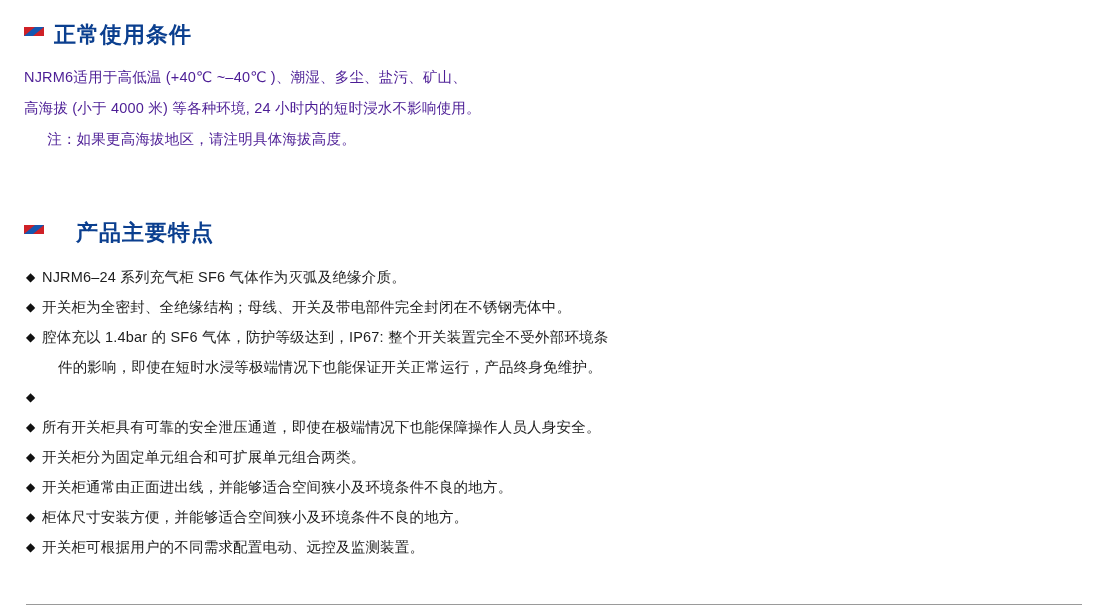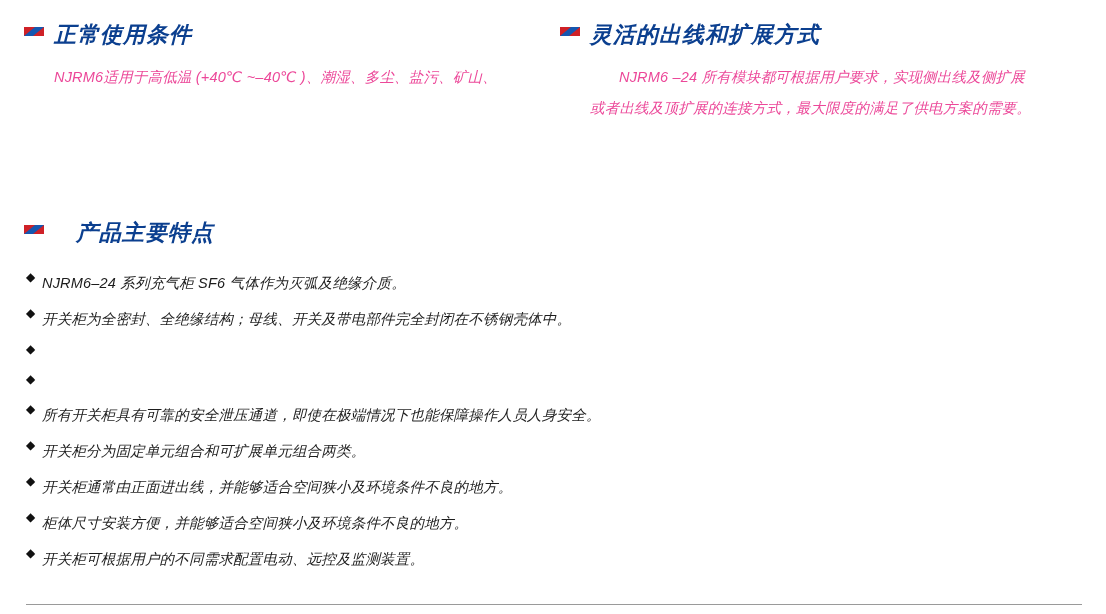--- a/index.html
+++ b/index.html
@@ -12,21 +12,20 @@
     height: 614px;
     font-family: "Liberation Sans", "DejaVu Sans", sans-serif;
     color: #1a1a1a;
     position: relative;
     overflow: hidden;
   }
   .page {
     position: relative;
     width: 983px;
     height: 614px;
-    font-style: italic;
   }
   
   .section-head {
     display: flex;
     align-items: center;
     gap: 10px;
   }
   .head-mark {
     width: 20px;
     height: 20px;
@@ -50,23 +49,22 @@
   }
   .col-right {
     position: absolute;
     left: 560px;
     top: 24px;
     width: 520px;
   }
   .para {
     font-size: 14.5px;
     line-height: 31px;
-    color: #ec4899;
+    color: #4c1d95;
     margin-top: 16px;
-    margin-left: 30px;
   }
   .para p {
     margin: 0;
   }
   .para .indent {
     text-indent: 2em;
   }
   .para .note {
     text-indent: 1.6em;
   }
@@ -97,21 +95,20 @@
   }
   .bullet {
     flex: 0 0 auto;
     width: 16px;
     color: #111;
     font-size: 12px;
     line-height: 30px;
   }
   .feat-text {
     flex: 1 1 auto;
-    margin-top: 6px;
   }
   .feat-text .cont {
     display: block;
     text-indent: 1.1em;
   }
   
   .bottom-rule {
     position: absolute;
     left: 26px;
     top: 604px;
@@ -131,39 +128,25 @@
         <svg width="20" height="20" viewBox="0 0 20 20">
           <polygon points="0,2 20,2 20,11 0,11" fill="#1557b0"></polygon>
           <polygon points="0,2 11,2 0,11" fill="#cf2127"></polygon>
           <polygon points="20,2 20,11 9,11" fill="#cf2127"></polygon>
         </svg>
       </span>
       <span class="head-title">正常使用条件</span>
     </div>
     <div class="para">
       <p>NJRM6适用于高低温 (+40℃ ~–40℃ )、潮湿、多尘、盐污、矿山、</p>
+      <p>高海拔 (小于 4000 米) 等各种环境, 24 小时内的短时浸水不影响使用。</p>
+      <p class="note">注：如果更高海拔地区，请注明具体海拔高度。</p>
     </div>
   </div>
 
-  <div class="col-right">
-    <div class="section-head">
-      <span class="head-mark">
-        <svg width="20" height="20" viewBox="0 0 20 20">
-          <polygon points="0,2 20,2 20,11 0,11" fill="#1557b0"></polygon>
-          <polygon points="0,2 11,2 0,11" fill="#cf2127"></polygon>
-          <polygon points="20,2 20,11 9,11" fill="#cf2127"></polygon>
-        </svg>
-      </span>
-      <span class="head-title">灵活的出线和扩展方式</span>
-    </div>
-    <div class="para">
-      <p class="indent">NJRM6 –24 所有模块都可根据用户要求，实现侧出线及侧扩展</p>
-      <p>或者出线及顶扩展的连接方式，最大限度的满足了供电方案的需要。</p>
-    </div>
-  </div>
 
   <div class="section-head features-head">
     <span class="head-mark">
       <svg width="20" height="20" viewBox="0 0 20 20">
         <polygon points="0,2 20,2 20,11 0,11" fill="#1557b0"></polygon>
         <polygon points="0,2 11,2 0,11" fill="#cf2127"></polygon>
         <polygon points="20,2 20,11 9,11" fill="#cf2127"></polygon>
       </svg>
     </span>
     <span class="head-title">产品主要特点</span>
@@ -181,20 +164,22 @@
     <div class="feat-item">
       <span class="bullet">◆</span>
       <span class="feat-text">
         <span>开关柜为全密封、全绝缘结构；母线、开关及带电部件完全封闭在不锈钢壳体中。</span>
       </span>
     </div>
 
     <div class="feat-item">
       <span class="bullet">◆</span>
       <span class="feat-text">
+        <span>腔体充以 1.4bar 的 SF6 气体，防护等级达到，IP67: 整个开关装置完全不受外部环境条</span>
+        <span class="cont">件的影响，即使在短时水浸等极端情况下也能保证开关正常运行，产品终身免维护。</span>
       </span>
     </div>
 
     <div class="feat-item">
       <span class="bullet">◆</span>
       <span class="feat-text">
       </span>
     </div>
 
     <div class="feat-item">

